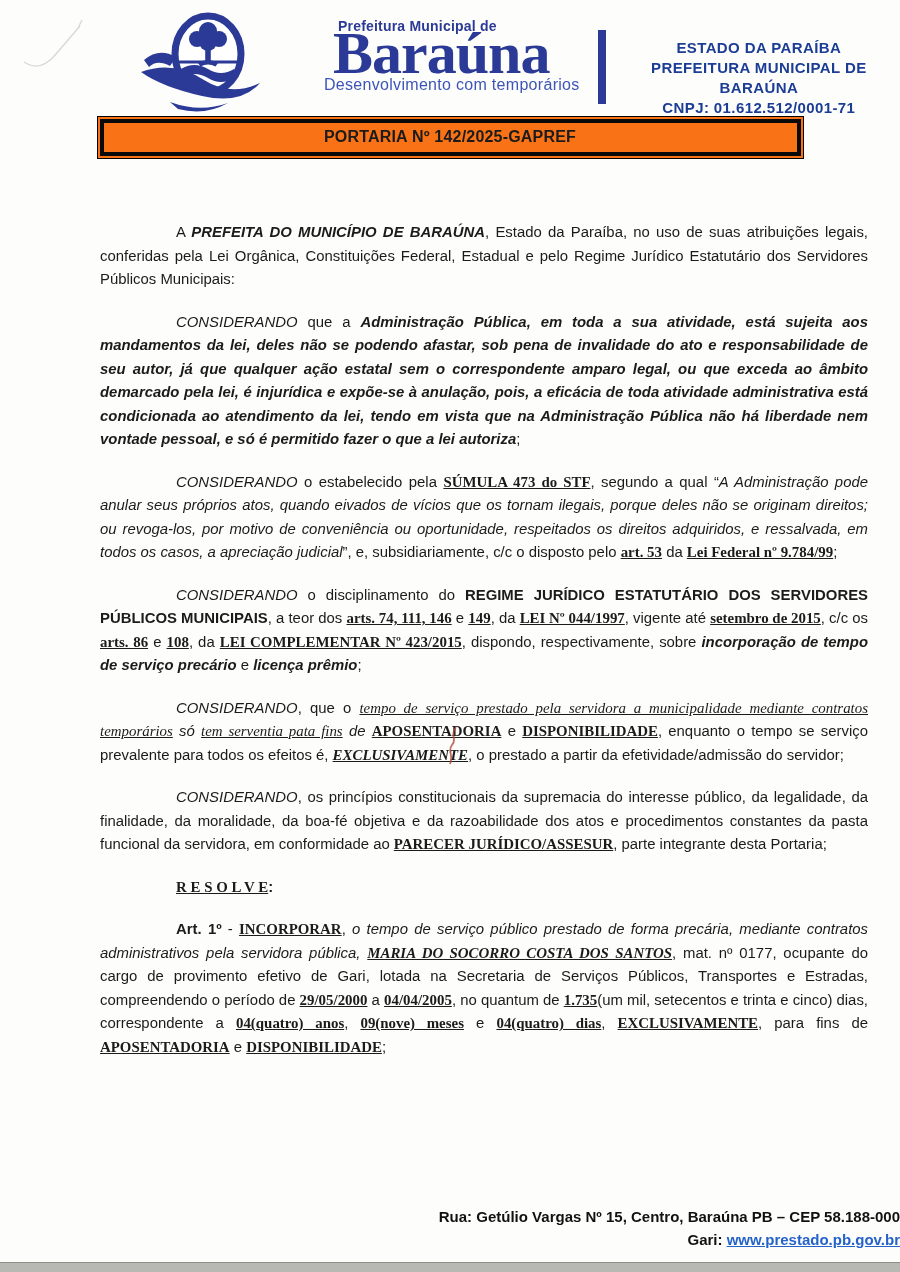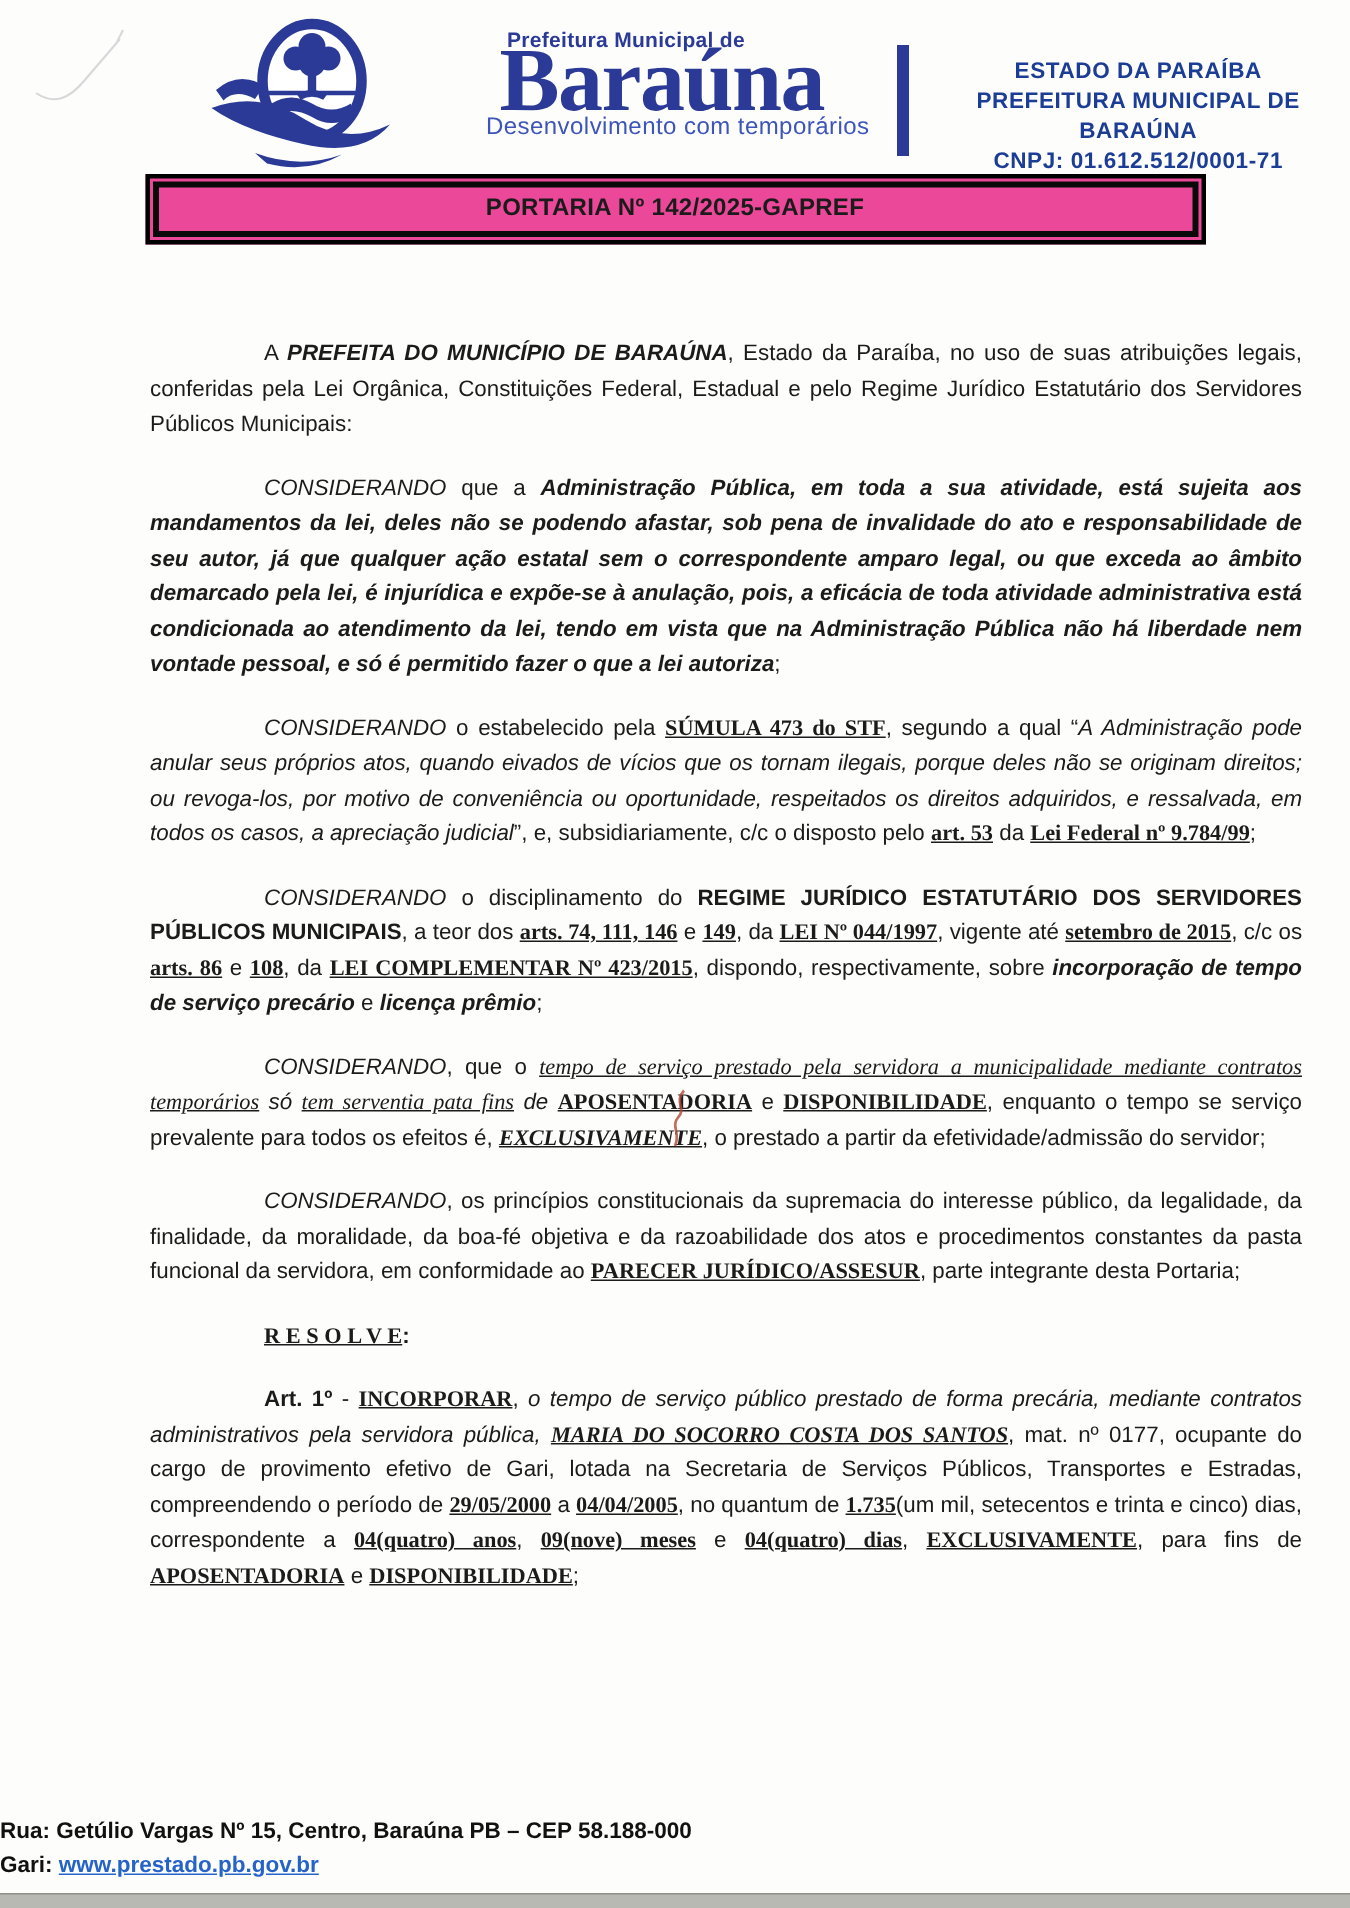--- a/index.html
+++ b/index.html
@@ -12,30 +12,30 @@
   
   .letterhead { display:flex; align-items:flex-start; padding:8px 0 0 136px; height:116px;border-radius:22px; }
   .logo { flex:0 0 auto; margin-top:2px; }
   .wordmark { margin-left:2px; white-space:nowrap; }
   .brand-small { font-size:14px; font-weight:700; color:#2b3a96; margin:10px 0 -12px 50px; letter-spacing:.2px; }
   .brand-name { font-family:"Liberation Serif", serif; font-weight:700; font-size:60px; line-height:1.05; color:#2b3a96; letter-spacing:-1px;margin-left:45px; }
   .tagline { font-size:16px; color:#3d55b8; margin:-9px 0 0 36px; letter-spacing:.3px; }
   .vbar { width:8px; height:74px; background:#2b3a96; margin:22px 12px 0 18px; flex:0 0 auto; }
   .gov-block { margin-top:30px; width:300px; text-align:center; color:#1c3d96; font-weight:700; font-size:15px; line-height:20px; letter-spacing:.4px; }
   
-  .title-box { width:707px; margin:0 auto; border:3px solid #000000; padding:2px; background:#ec4899; }
+  .title-box { width:707px; margin:0 auto; border:1px solid #000000; padding:2px; background:#f97316; }
   .title-inner { border:4px solid #0a0a0a; text-align:center; font-weight:700; font-size:16px; padding:5px 0 6px; letter-spacing:.2px; }
   
   .doc-body { height:1046px; overflow:hidden; padding:62px 32px 0 100px; font-size:14.9px; line-height:23.5px; text-align:justify; }
   .doc-body p { text-indent:76px; margin:0 0 19px 0; }
   .seg-b { font-weight:700; }
   .seg-i { font-style:italic; }
   .seg-u { text-decoration:underline;font-family:Liberation Serif, serif; }
   
-  .doc-footer { text-align:left; font-weight:700; font-size:15px; line-height:23px; color:#111; }
+  .doc-footer { text-align:right; font-weight:700; font-size:15px; line-height:23px; color:#111; }
   .doc-footer .site-link { color:#2563c9; text-decoration:underline; cursor:pointer; }
   
   .artifact { position:absolute; pointer-events:none; }
   .scan-band { position:absolute; left:0; right:0; bottom:0; height:10px;
     background:#b9b9b4; border-top:1px solid #8f8f8a; }
 </style>
 </head>
 <body>
 
 <div class="page">

